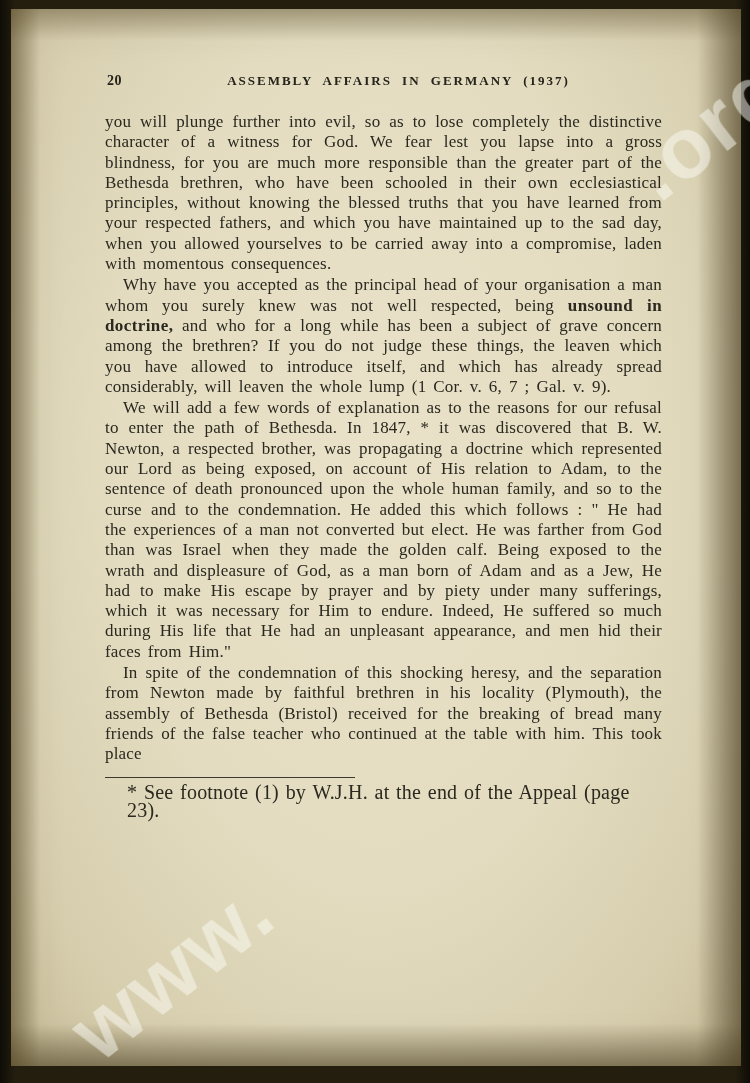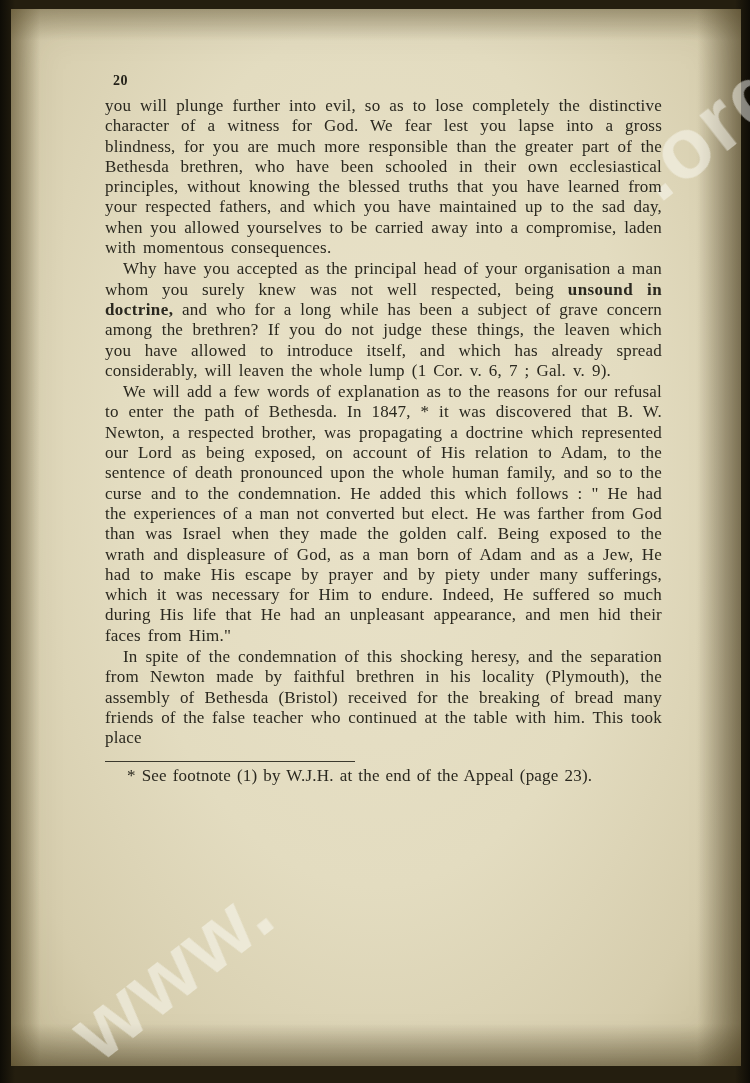--- a/index.html
+++ b/index.html
@@ -42,21 +42,21 @@
     font-weight: bold;
     font-size: 13px;
     letter-spacing: 2px;
     word-spacing: 5px;
     text-align: center;
     color: #25231a;
     padding-left: 30px;
   }
   .page-number {
     position: absolute;
-    left: 8px;
+    left: 2px;
     top: 0;
     letter-spacing: 0.5px;
     font-size: 14px;
   }
   .body-text p {
     margin: 0;
     font-size: 17px;
     line-height: 20.3px;
     text-align: justify;
     letter-spacing: 0.2px;
@@ -78,21 +78,21 @@
     margin-top: 12px;
   }
   .footnote-rule {
     width: 250px;
     height: 0;
     border: none;
     border-top: 1.4px solid #3b392d;
     margin: 0 0 5px 0;
   }
   .footnote-text {
-    font-size: 17px;
+    font-size: 20px;
     line-height: 18px;
     padding-left: 22px;
     letter-spacing: 0.2px;
     word-spacing: 1.5px;
     color: #2a281f;
   }
   .watermark {
     position: absolute;
     font-family: "Liberation Sans", "DejaVu Sans", sans-serif;
     font-weight: bold;
@@ -121,20 +121,21 @@
 <div class="photo">
   <div class="paper">
 
     <span class="watermark wm-top">.org</span>
     <span class="watermark wm-bottom">www.</span>
 
     <div class="content">
 
       <div class="running-head">
         <span class="page-number">20</span>
+        <span>ASSEMBLY AFFAIRS IN GERMANY (1937)</span>
       </div>
 
       <div class="body-text">
         <p class="first">you will plunge further into evil, so as to lose completely the distinctive character of a witness for God.  We fear lest you lapse into a gross blindness, for you are much more responsible than the greater part of the Bethesda brethren, who have been schooled in their own ecclesiastical principles, without knowing the blessed truths that you have learned from your respected fathers, and which you have maintained up to the sad day, when you allowed yourselves to be carried away into a compromise, laden with momentous consequences.</p>
 
         <p class="indent"><span>Why have you accepted as the principal head of your organisation a man whom you surely knew was not well respected, being </span><strong>unsound in doctrine,</strong><span> and who for a long while has been a subject of grave concern among the brethren? If you do not judge these things, the leaven which you have allowed to introduce itself, and which has already spread considerably, will leaven the whole lump (1 Cor. v. 6, 7 ; Gal. v. 9).</span></p>
 
         <p class="indent">We will add a few words of explanation as to the reasons for our refusal to enter the path of Bethesda.  In 1847, * it was discovered that B. W. Newton, a respected brother, was propagating a doctrine which represented our Lord as being exposed, on account of His relation to Adam, to the sentence of death pronounced upon the whole human family, and so to the curse and to the condemnation.  He added this which follows : " He had the experiences of a man not converted but elect.  He was farther from God than was Israel when they made the golden calf.  Being exposed to the wrath and displeasure of God, as a man born of Adam and as a Jew, He had to make His escape by prayer and by piety under many sufferings, which it was necessary for Him to endure.  Indeed, He suffered so much during His life that He had an unpleasant appearance, and men hid their faces from Him."</p>
 
         <p class="indent">In spite of the condemnation of this shocking heresy, and the separation from Newton made by faithful brethren in his locality (Plymouth), the assembly of Bethesda (Bristol) received for the breaking of bread many friends of the false teacher who continued at the table with him.  This took place</p>

